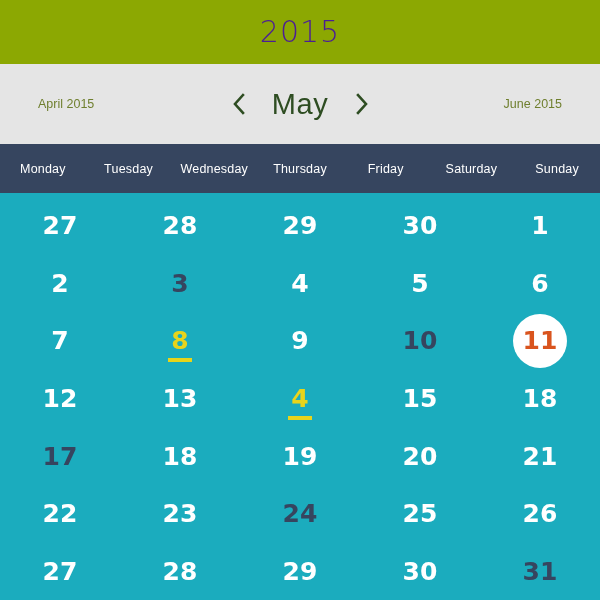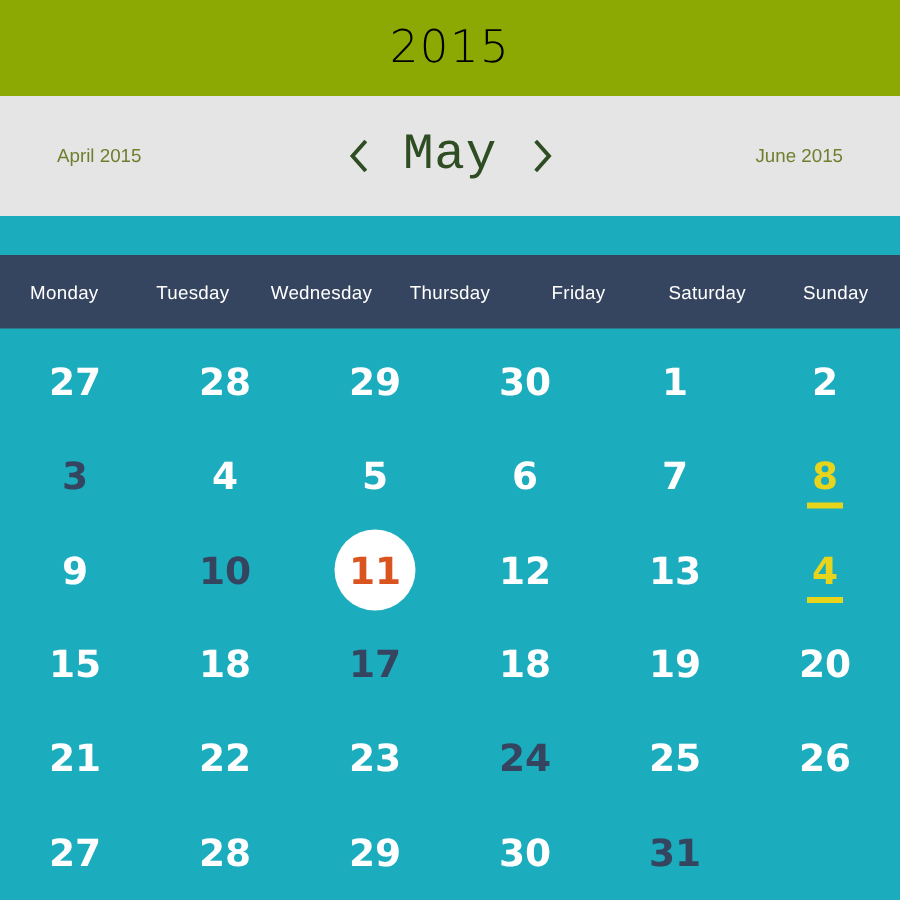--- a/index.html
+++ b/index.html
@@ -24,21 +24,21 @@
   
   .year-bar {
     height: 64px;
     background: #8CA802;
     display: flex;
     align-items: center;
     justify-content: center;
     flex: 0 0 auto;
   }
   .year-label {
-    color: #000000;
+    color: #4c1d95;
     font-size: 30px;
     font-weight: 300;
     letter-spacing: 1px;
     line-height: 1;
     font-family: "DejaVu Sans", sans-serif;
   }
 
   
   .month-bar {
     height: 80px;
@@ -68,52 +68,51 @@
     width: 22px;
     height: 28px;
     display: flex;
     align-items: center;
     justify-content: center;
     cursor: pointer;
   }
   .chevron svg { display: block; }
   .month-name {
     color: #2E4D22;
-    font-size: 34px;
+    font-size: 29px;
     font-weight: 300;
     letter-spacing: 0.5px;
     line-height: 1;
-    font-family: Liberation Mono, monospace;
+    font-family: Liberation Sans, sans-serif;
     min-width: 74px;
     text-align: center;
   }
 
   
   .weekday-row {
     height: 49px;
     background: #36455F;
     display: grid;
     grid-template-columns: repeat(7, 1fr);
     align-items: center;
     flex: 0 0 auto;
-    margin-top: 26px;
   }
   .weekday-cell {
     text-align: center;
     color: #FFFFFF;
     font-size: 12.5px;
     font-weight: 400;
     letter-spacing: 0.2px;
   }
 
   
   .day-grid {
     flex: 1 1 auto;
     display: grid;
-    grid-template-columns: repeat(6, 1fr);
+    grid-template-columns: repeat(5, 1fr);
     grid-auto-rows: 1fr;
     padding-top: 4px;
     box-sizing: border-box;
   }
   .day-cell {
     display: flex;
     align-items: center;
     justify-content: center;
     position: relative;
   }

